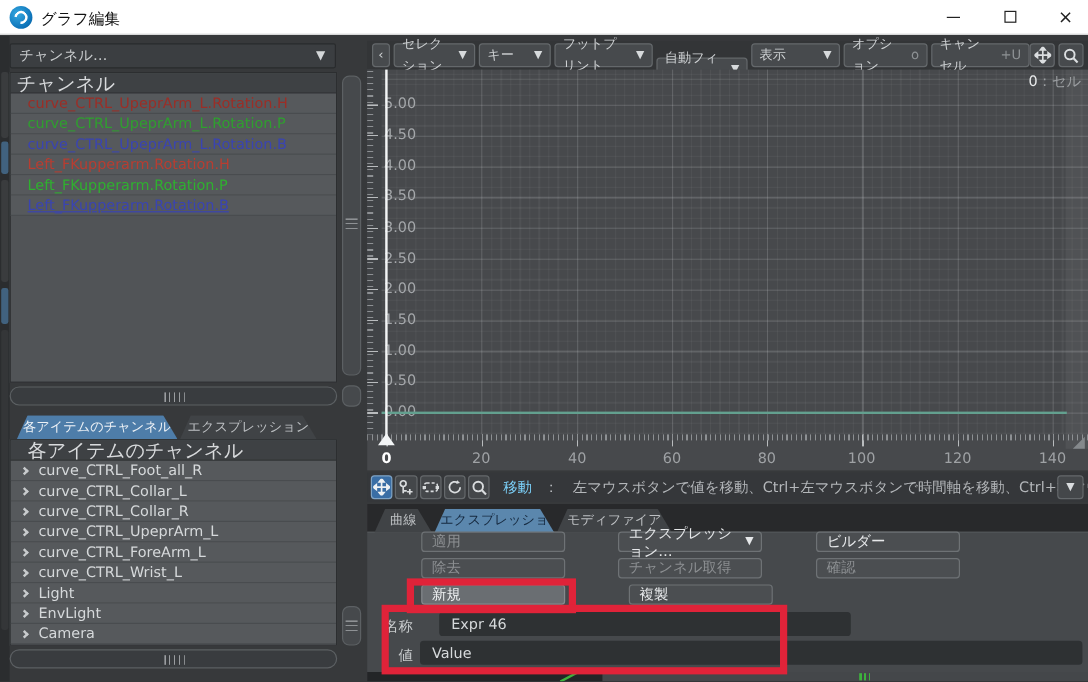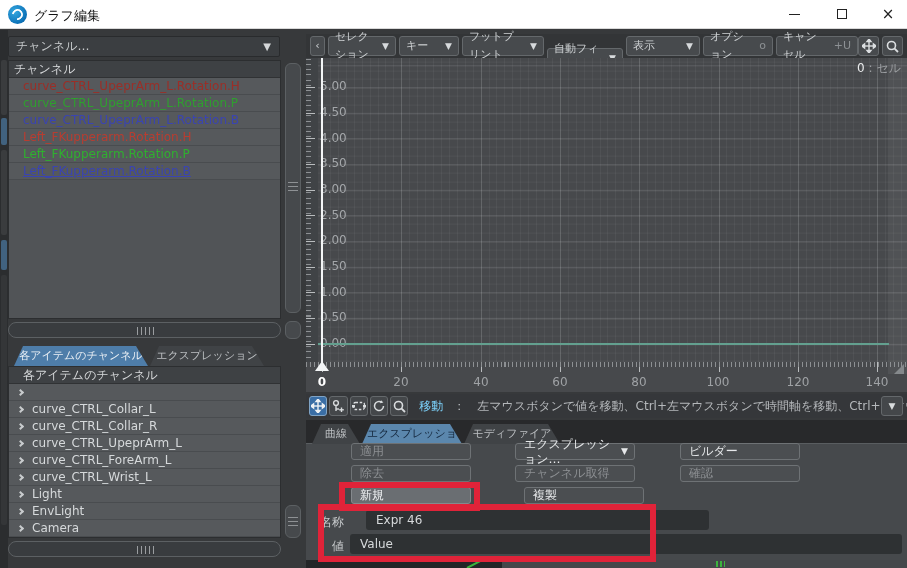--- a/index.html
+++ b/index.html
@@ -20,21 +20,21 @@
 
   
   .edge-strip { position:absolute; left:0; top:30px; width:8px; height:538px; background:#2b2d2f; }
   .edge-seg { position:absolute; left:1px; width:6px; border-radius:2px; }
 
   
   .dropdown { position:absolute; left:8px; top:36px; width:272px; height:21px; background:#3b3e41;
               border:1px solid #292b2d; border-radius:2px; color:#c9ccce; line-height:19px; padding-left:7px; }
   .dropdown .chev { position:absolute; right:8px; top:0; color:#d4d7d9; font-size:10px; }
   .listbox { position:absolute; background:#515457; border:1px solid #2c2e30; }
-  .list-header { height:17px; background:#3e4144; color:#d8dadc; line-height:17px; padding-left:5px; border-bottom:1px solid #303234; font-size:12px; }
+  .list-header { height:17px; background:#3e4144; color:#d8dadc; line-height:17px; padding-left:5px; border-bottom:1px solid #303234; font-size:16px; }
   .lrow { height:17px; line-height:17px; padding-left:14px; background:#56595c; border-bottom:1px solid #494c4f;
           white-space:nowrap; overflow:hidden; font-size:12px; }
   .c-red1{color:#9b2e27;} .c-grn1{color:#2f9f2f;} .c-blu1{color:#3a44b2;}
   .c-red2{color:#b83d31;} .c-grn2{color:#2fb02f;} .c-blu2{color:#3a44b2;text-decoration:underline;}
   .trow { height:17px; line-height:17px; padding-left:6px; background:#56595c; border-bottom:1px solid #494c4f;
           color:#d6d9db; display:flex; align-items:center; font-size:12px; }
   .tchev { width:5px; height:5px; border-top:2px solid #c8cbcd; border-right:2px solid #c8cbcd;
            transform:rotate(45deg); margin:0 9px 0 3px; flex:0 0 auto; }
   .hscroll { position:absolute; height:16px; background:#393c3f; border:1px solid #5c6063; border-radius:8px; }
   .hgrip { position:absolute; left:50%; top:4px; width:17px; height:8px; margin-left:-8px;
@@ -159,20 +159,21 @@
   <span class="hgrip"></span>
 </div>
 
 <div class="tab tab-active-top" style="left:14px; top:346px; width:134px;">各アイテムのチャンネル</div>
 <div class="tab tab-inactive" style="left:150px; top:346px; width:114px;">エクスプレッション</div>
 
 <div class="listbox" style="left:8px; top:366px; width:273px; height:172px;">
   <div class="list-header" style="padding-left:14px;">各アイテムのチャンネル</div>
   <div class="trow">
       <span class="tchev"></span>
+      <span>curve_CTRL_Foot_all_R</span>
     </div>
   <div class="trow">
       <span class="tchev"></span>
       <span>curve_CTRL_Collar_L</span>
     </div>
   <div class="trow">
       <span class="tchev"></span>
       <span>curve_CTRL_Collar_R</span>
     </div>
   <div class="trow">

